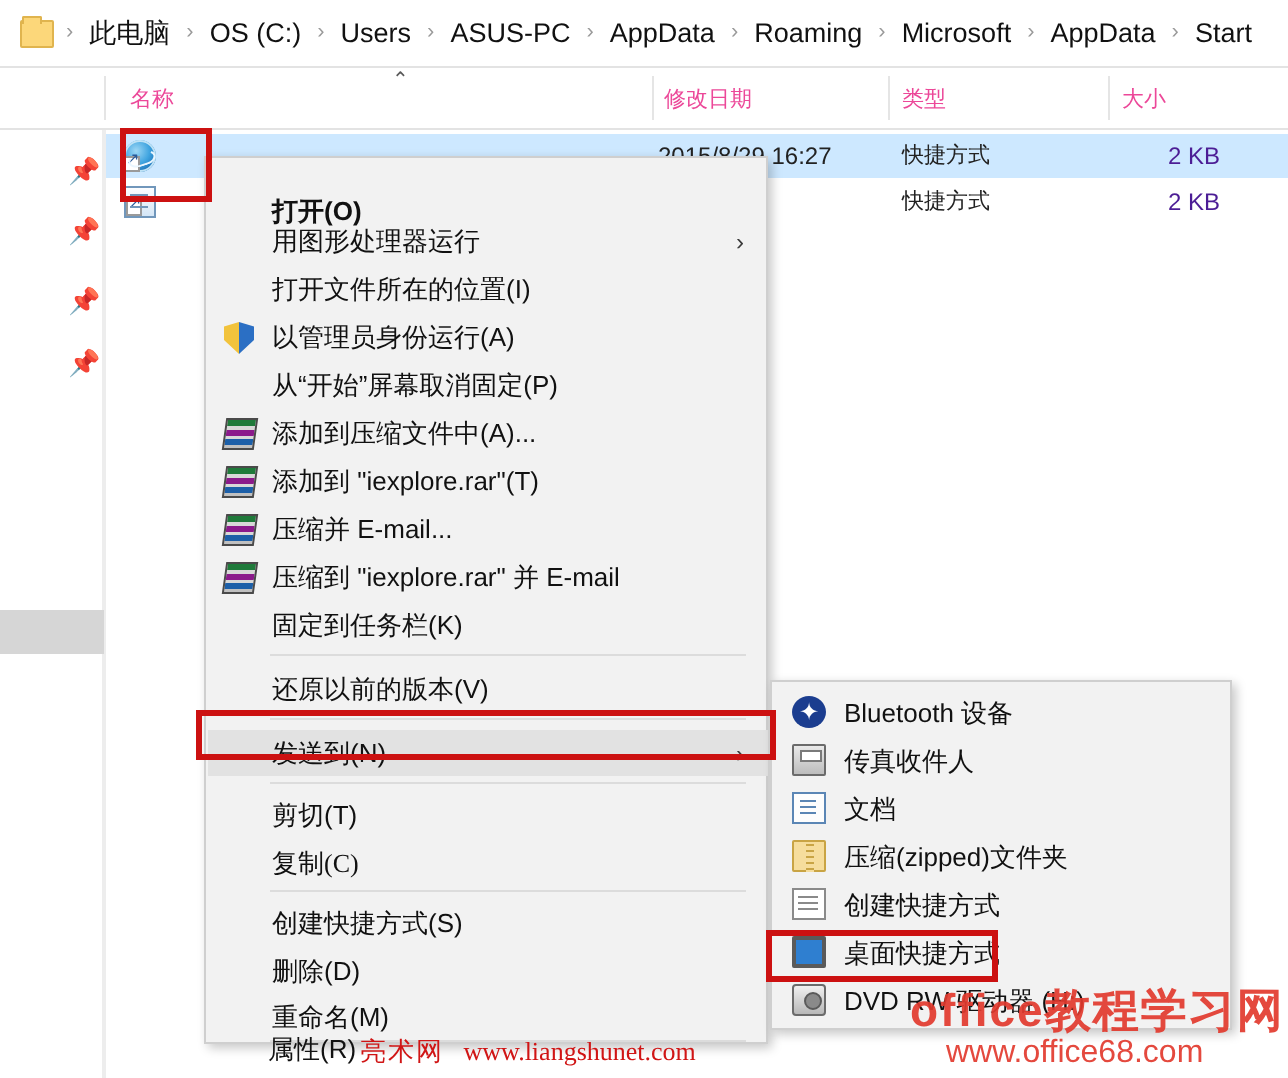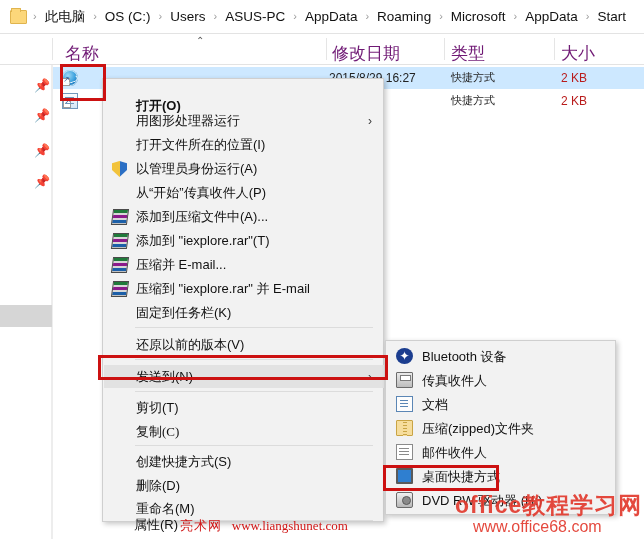--- a/index.html
+++ b/index.html
@@ -41,21 +41,21 @@
 
   
   #colheader {
     position: absolute; left: 0; top: 34px; width: 644px; height: 30px;
     background: #ffffff;
   }
   #colheader .sep {
     position: absolute; top: 4px; width: 1px; height: 22px; background: #e5e5e5;
   }
   #colheader .hdr {
-    position: absolute; top: 8px; font-size: 17px; color: #701a75;
+    position: absolute; top: 8px; font-size: 11px; color: #ec4899;
     white-space: nowrap;
   }
   #colheader .sortcaret {
     position: absolute; top: 1px; left: 196px;
     font-size: 10px; color: #5a5a5a;
   }
   #colheader-underline {
     position: absolute; left: 0; top: 64px; width: 644px; height: 1px;
     background: #e3e3e3;
   }
@@ -111,21 +111,21 @@
   .shortcut-arrow:after {
     content: "\2197"; position: absolute; left: 0px; top: -3px;
     font-size: 8px; color: #2a5a9a; line-height: 8px;
   }
   .file-name {
     position: absolute; left: 32px; top: 3px; font-size: 12.5px; color: #000;
     white-space: nowrap;
   }
   .file-date { position: absolute; left: 276px; top: 4px; font-size: 12px; color: #222; white-space: nowrap; }
   .file-type { position: absolute; left: 398px; top: 3px; font-size: 11px; color: #222; white-space: nowrap; }
-  .file-size { position: absolute; left: 508px; top: 4px; width: 72px; text-align: left; font-size: 12px; color: #b91c1c; }
+  .file-size { position: absolute; left: 508px; top: 4px; width: 72px; text-align: center; font-size: 12px; color: #4c1d95; }
 
   
   #ctxmenu {
     position: absolute; left: 102px; top: 78px; width: 282px; height: 444px;
     background: #f2f2f2; border: 1px solid #cfcfcf;
     box-shadow: 2px 2px 5px rgba(0,0,0,0.22);
   }
   .mi {
     position: absolute; left: 1px; width: 280px; height: 23px;
     display: flex; align-items: center;
@@ -298,21 +298,21 @@
     <div class="mi" style="top:54px;">
       <span class="mi-label">打开文件所在的位置(I)</span>
     </div>
 
     <div class="mi" style="top:78px;">
       <span class="mi-icon shield-ico" style="top:4px;"></span>
       <span class="mi-label">以管理员身份运行(A)</span>
     </div>
 
     <div class="mi" style="top:102px;">
-      <span class="mi-label">从“开始”传真收件人(P)</span>
+      <span class="mi-label">从“开始”屏幕取消固定(P)</span>
     </div>
 
     <div class="mi" style="top:126px;">
       <span class="mi-icon rar-ico" style="top:4px;"></span>
       <span class="mi-label">添加到压缩文件中(A)...</span>
     </div>
 
     <div class="mi" style="top:150px;">
       <span class="mi-icon rar-ico" style="top:4px;"></span>
       <span class="mi-label">添加到 "iexplore.rar"(T)</span>
@@ -389,21 +389,21 @@
       <span class="smi-label">文档</span>
     </div>
 
     <div class="smi" style="top:76px;">
       <span class="smi-icon zip-ico"></span>
       <span class="smi-label">压缩(zipped)文件夹</span>
     </div>
 
     <div class="smi" style="top:100px;">
       <span class="smi-icon mail-ico"></span>
-      <span class="smi-label">邮件收件人</span>
+      <span class="smi-label">创建快捷方式</span>
     </div>
 
     <div class="smi" style="top:124px;">
       <span class="smi-icon monitor-ico"></span>
       <span class="smi-label">桌面快捷方式</span>
     </div>
 
     <div class="smi" style="top:148px;">
       <span class="smi-icon dvd-ico"></span>
       <span class="smi-label">DVD RW 驱动器 (H:)</span>

